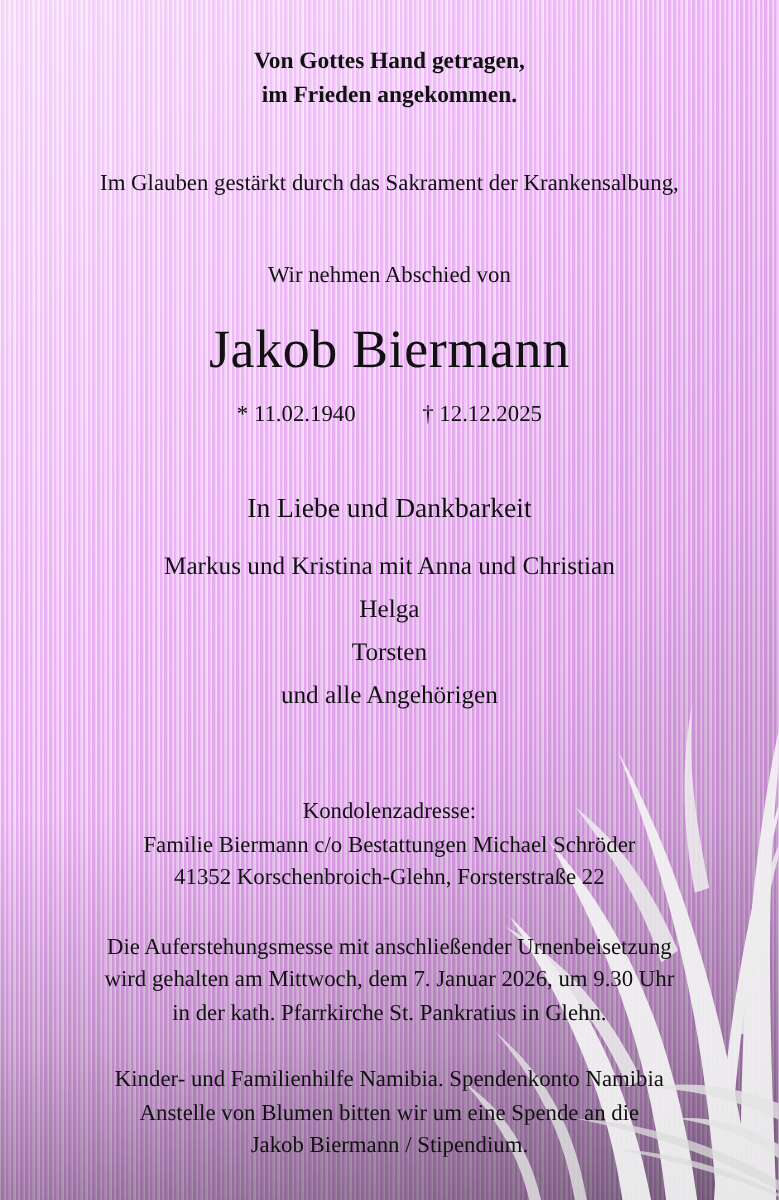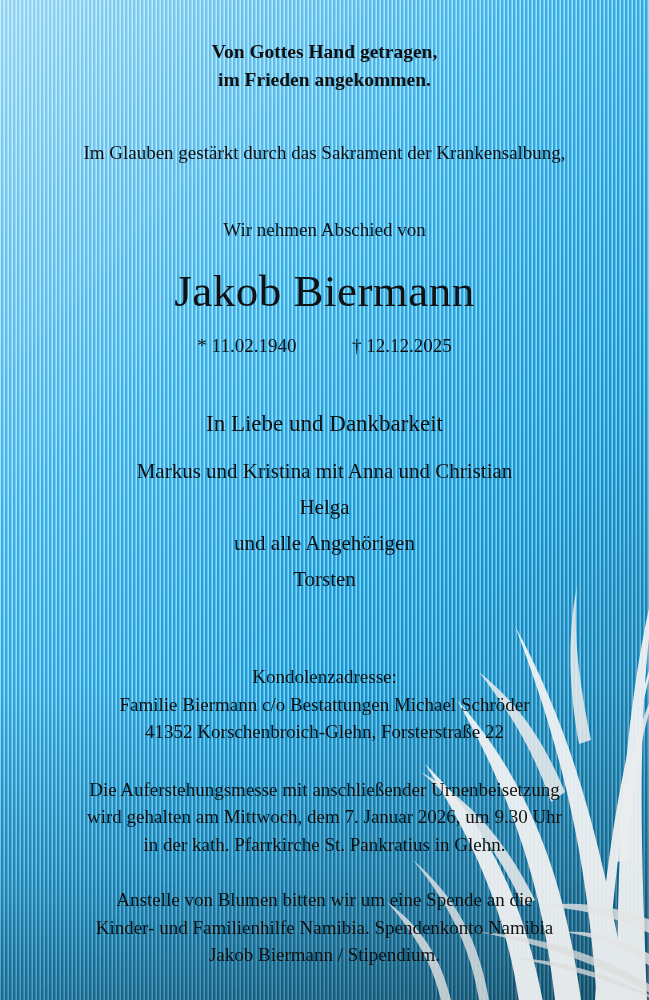--- a/index.html
+++ b/index.html
@@ -5,21 +5,21 @@
   html, body {
     margin: 0;
     padding: 0;
     background: #ffffff;
   }
   #page {
     position: relative;
     width: 649px;
     height: 1000px;
     overflow: hidden;
-    background: #0ea5e9;
+    background: #f0abfc;
     font-family: "Liberation Serif", serif;
     color: #111111;
   }
   
   #grain {
     position: absolute;
     inset: 0;
     background:
       repeating-linear-gradient(
         90deg,
@@ -170,36 +170,36 @@
       <span class="sep"></span>
       <span class="dagger">†</span>
       <span>12.12.2025</span>
     </div>
 
     <div class="liebe">In Liebe und Dankbarkeit</div>
 
     <div class="family">
       <span class="line">Markus und Kristina mit Anna und Christian</span>
       <span class="line">Helga</span>
+      <span class="line">Torsten</span>
       <span class="line">und alle Angehörigen</span>
-      <span class="line">Torsten</span>
     </div>
 
     <div class="kondolenz">
       <span class="line">Kondolenzadresse:</span>
       <span class="line">Familie Biermann c/o Bestattungen Michael Schröder</span>
       <span class="line">41352 Korschenbroich-Glehn, Forsterstraße 22</span>
     </div>
 
     <div class="messe">
       <span class="line">Die Auferstehungsmesse mit anschließender Urnenbeisetzung</span>
       <span class="line">wird gehalten am Mittwoch, dem 7. Januar 2026, um 9.30 Uhr</span>
       <span class="line">in der kath. Pfarrkirche St. Pankratius in Glehn.</span>
     </div>
 
     <div class="spende">
+      <span class="line">Kinder- und Familienhilfe Namibia. Spendenkonto Namibia</span>
       <span class="line">Anstelle von Blumen bitten wir um eine Spende an die</span>
-      <span class="line">Kinder- und Familienhilfe Namibia. Spendenkonto Namibia</span>
       <span class="line">Jakob Biermann / Stipendium.</span>
     </div>
 
   </div>
 </div>
 
 </body></html>

